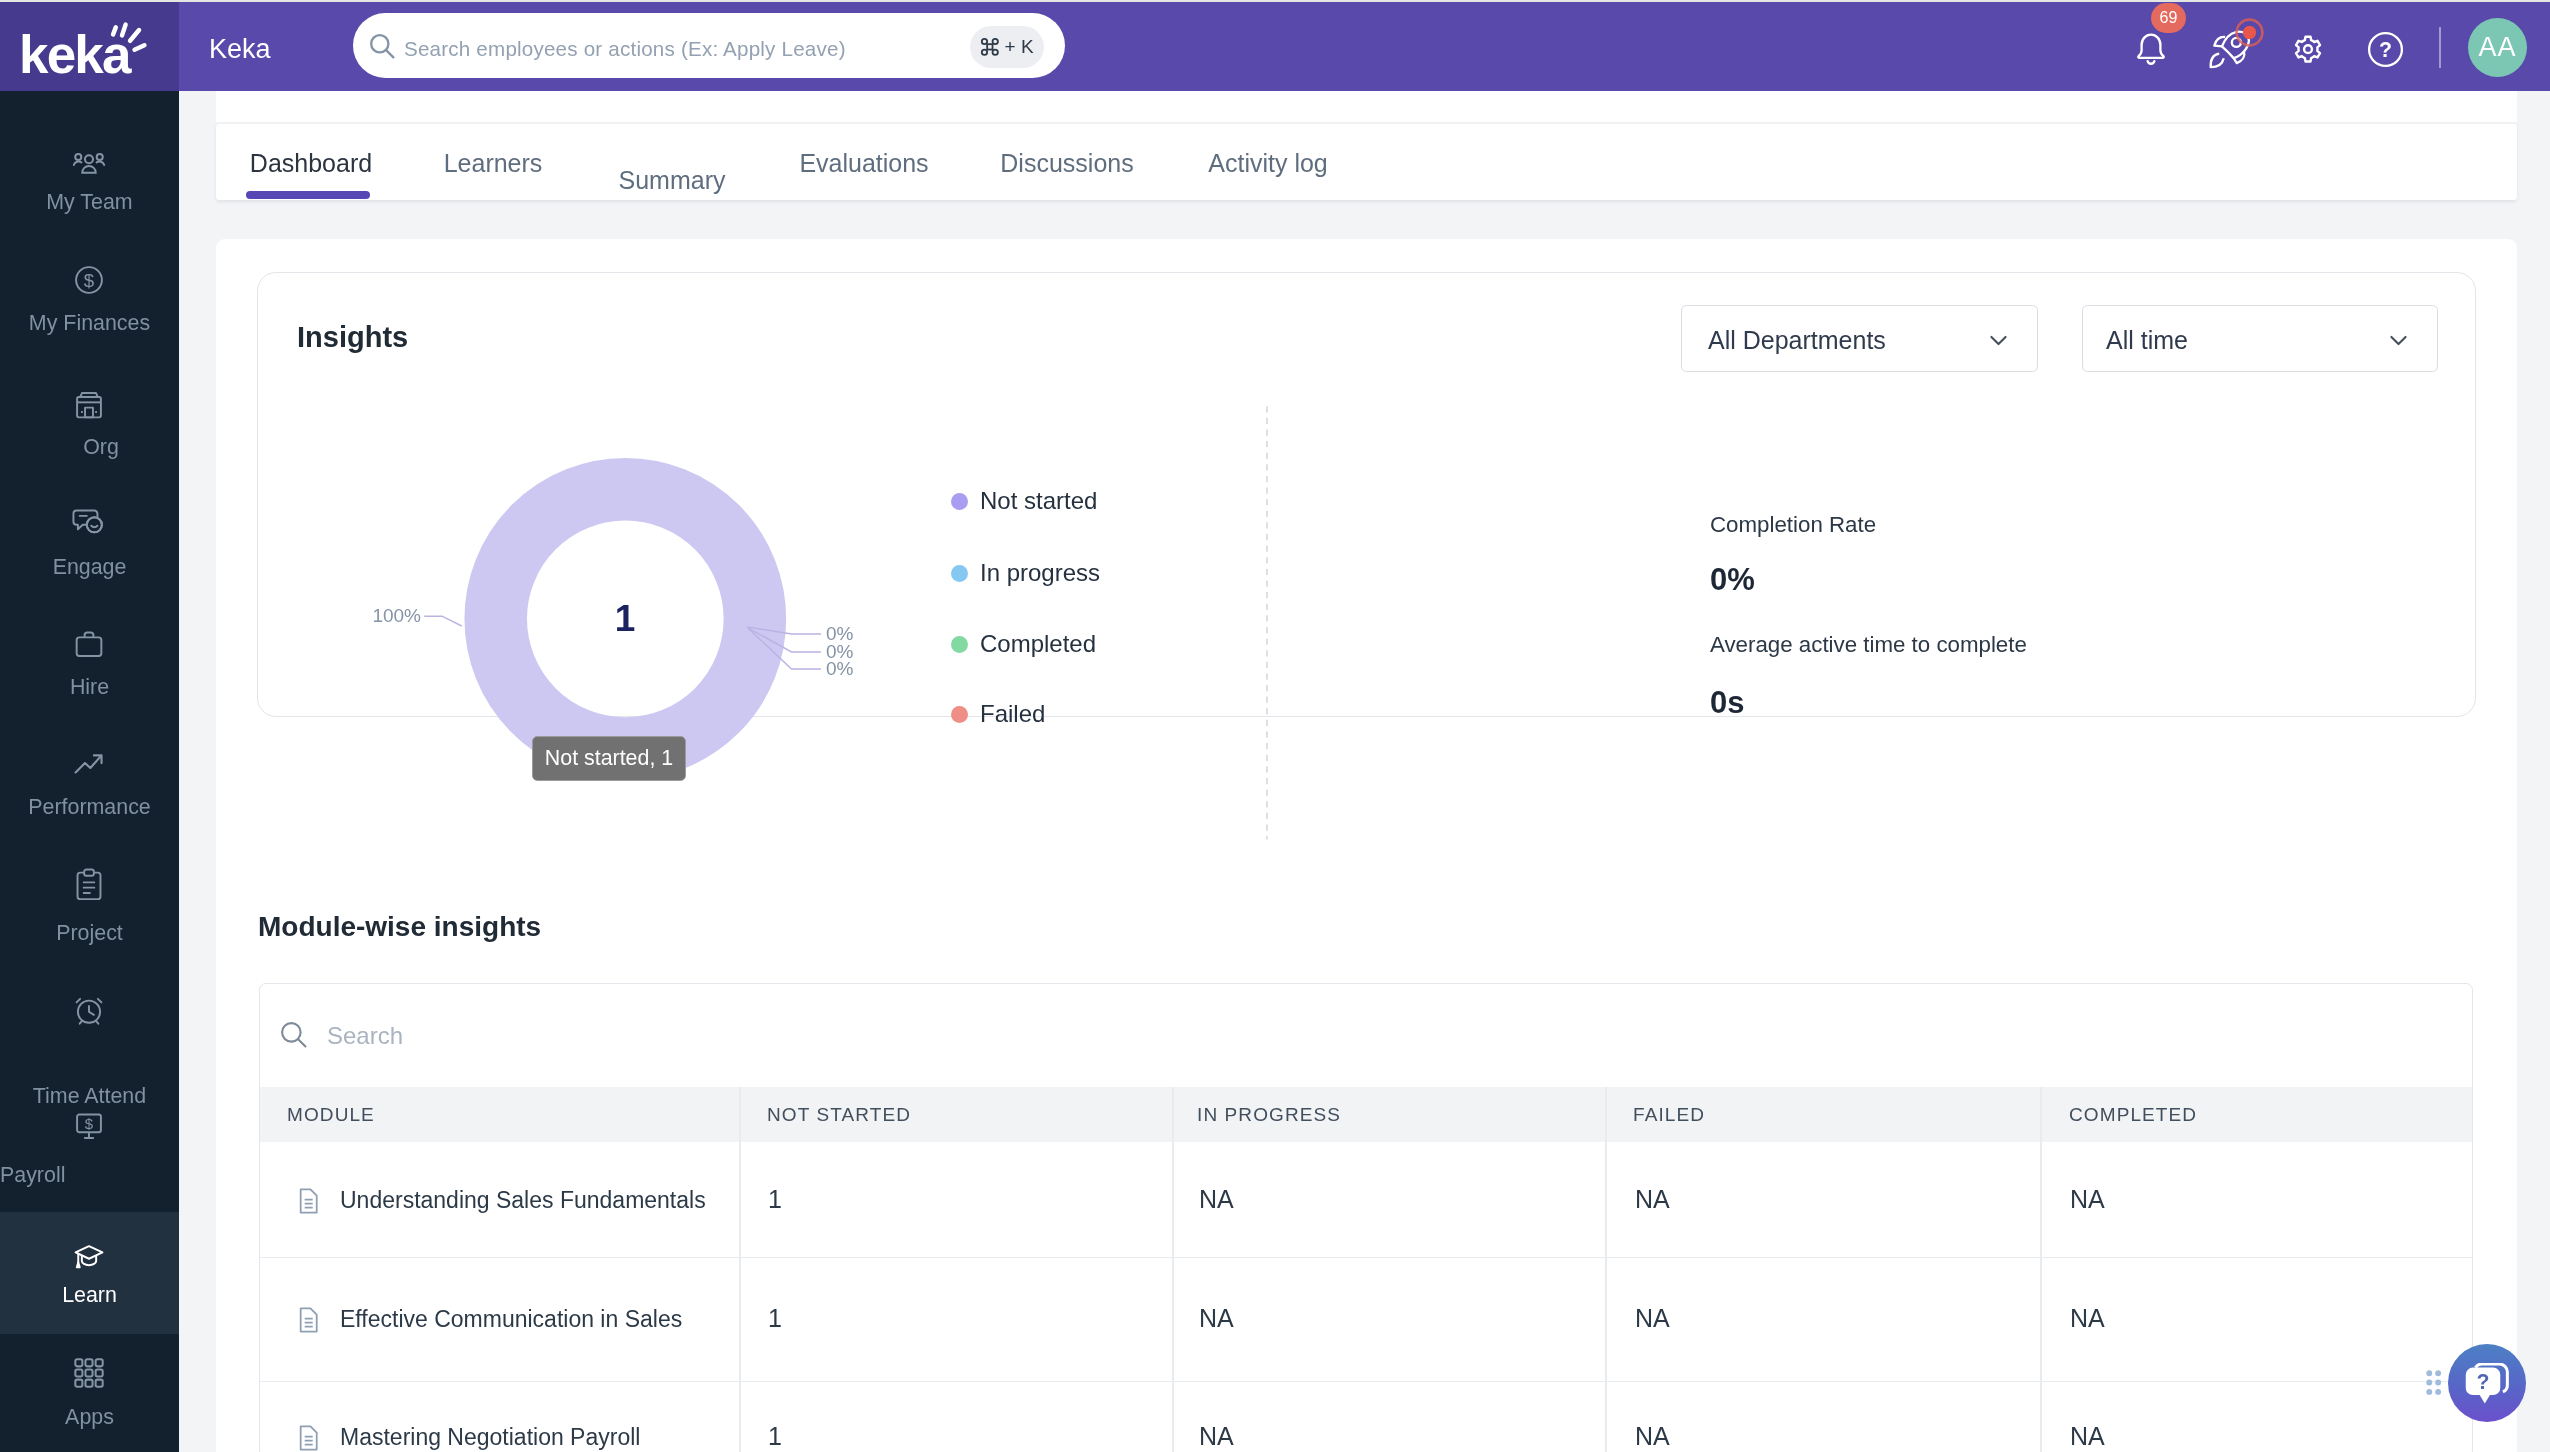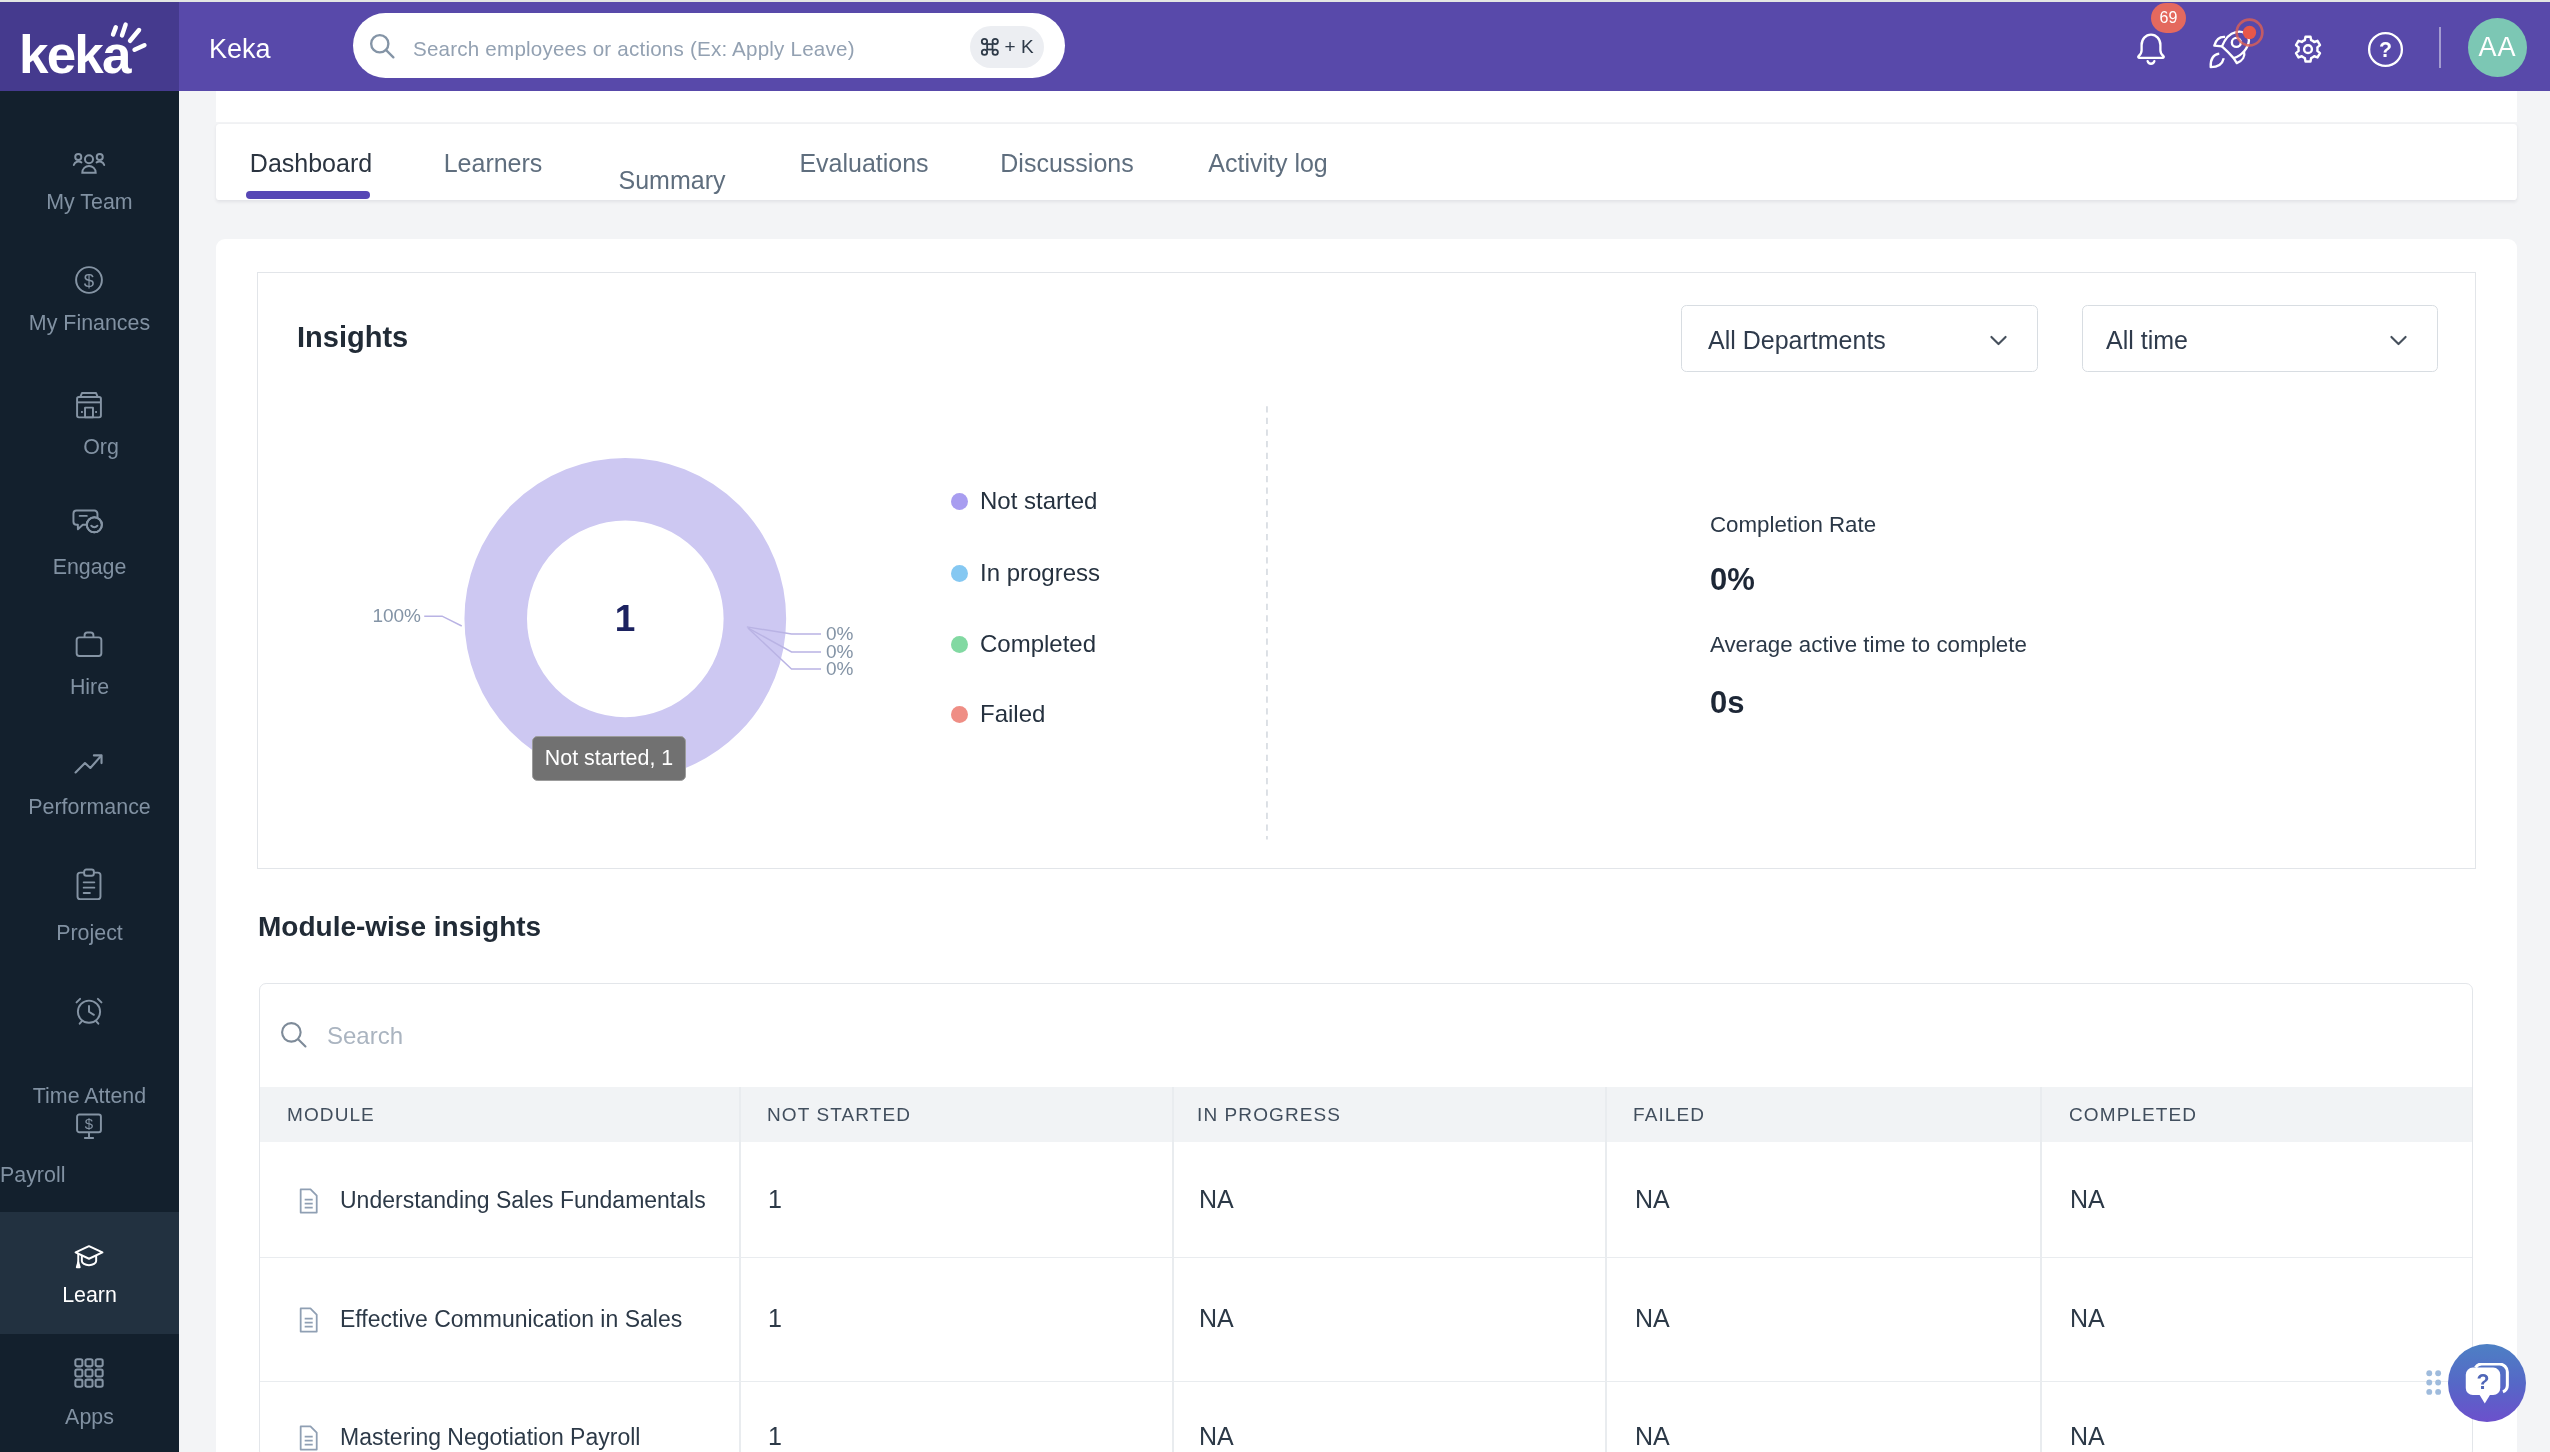--- a/index.html
+++ b/index.html
@@ -24,21 +24,21 @@
     <line x1="33" y1="32" x2="44" y2="27"></line>
   </g>
 </svg>
 <div class="abs" style="left:209px;top:34px;color:#fff;font-size:27px;">Keka</div>
 
 <div class="abs" style="left:353px;top:13.4px;width:712px;height:65px;background:#fff;border-radius:33px;"></div>
 <svg class="abs" style="left:368px;top:32px;" width="29" height="29" viewBox="0 0 32 32">
   <circle cx="13" cy="13" r="9.5" fill="none" stroke="#8494a6" stroke-width="2.6"></circle>
   <line x1="20" y1="20" x2="28" y2="28" stroke="#8494a6" stroke-width="2.6" stroke-linecap="round"></line>
 </svg>
-<div class="abs" style="left:413px;top:37px;font-size:20.6px;letter-spacing:0.2px;color:#93a1b2;">Search employees or actions (Ex: Apply Leave)</div>
+<div class="abs" style="left:404px;top:37px;font-size:20.6px;letter-spacing:0.2px;color:#93a1b2;">Search employees or actions (Ex: Apply Leave)</div>
 <div class="abs cc" style="left:970px;top:26px;width:74px;height:42px;background:#eceef2;border-radius:21.4px;">
   <svg width="19.7" height="19.7" viewBox="0 0 22 22" style="margin-right:4.5px;">
     <g fill="none" stroke="#2e3a48" stroke-width="2">
       <circle cx="5" cy="5" r="3"></circle>
           <circle cx="17" cy="5" r="3"></circle>
           <circle cx="5" cy="17" r="3"></circle>
           <circle cx="17" cy="17" r="3"></circle>
       <rect x="8" y="8" width="6" height="6"></rect>
     </g>
   </svg>
@@ -185,21 +185,21 @@
 <div class="abs" style="left:311px;top:149px;transform:translateX(-50%);font-size:25px;color:#2b3440;">Dashboard</div>
 <div class="abs" style="left:493px;top:149px;transform:translateX(-50%);font-size:25px;color:#5f6e7e;">Learners</div>
 <div class="abs" style="left:672px;top:149px;transform:translateX(-50%);font-size:25px;color:#5f6e7e;margin-top:17px;">Summary</div>
 <div class="abs" style="left:864px;top:149px;transform:translateX(-50%);font-size:25px;color:#5f6e7e;">Evaluations</div>
 <div class="abs" style="left:1067px;top:149px;transform:translateX(-50%);font-size:25px;color:#5f6e7e;">Discussions</div>
 <div class="abs" style="left:1268px;top:149px;transform:translateX(-50%);font-size:25px;color:#5f6e7e;">Activity log</div>
 <div class="abs" style="left:246px;top:191px;width:124px;height:8px;background:#5747b5;border-radius:4.5px;"></div>
 
 <div class="abs" style="left:216px;top:239px;width:2301px;height:1214px;background:#fff;border-radius:9px 9px 0 0;" id="container">
 
-  <div class="abs" style="left:41px;top:33px;width:2219px;height:597px;border:1.8px solid #e2e5e9;border-radius:0;">
+  <div class="abs" style="left:41px;top:33px;width:2219px;height:445px;border:1.8px solid #e2e5e9;border-radius:19px;">
     <div class="abs" style="left:39px;top:48px;font-size:29px;font-weight:bold;color:#212b36;">Insights</div>
     <div class="abs" style="left:1423px;top:32px;width:357px;height:67px;border:1.8px solid #d8dde2;border-radius:5.4px;">
       <div class="abs" style="left:26px;top:19.7px;font-size:25px;color:#2f3b4c;">All Departments</div>
       <svg class="abs" style="right:27px;top:23px;" width="23" height="23" viewBox="0 0 26 26">
             <path d="M5 9 L13 17 L21 9" fill="none" stroke="#46505c" stroke-width="2.4" stroke-linecap="round" stroke-linejoin="round"></path>
           </svg>
     </div>
     <div class="abs" style="left:1824px;top:32px;width:356px;height:67px;border:1.8px solid #d8dde2;border-radius:5.4px;">
       <div class="abs" style="left:23px;top:19.7px;font-size:25px;color:#2f3b4c;">All time</div>
       <svg class="abs" style="right:27px;top:23px;" width="23" height="23" viewBox="0 0 26 26">

